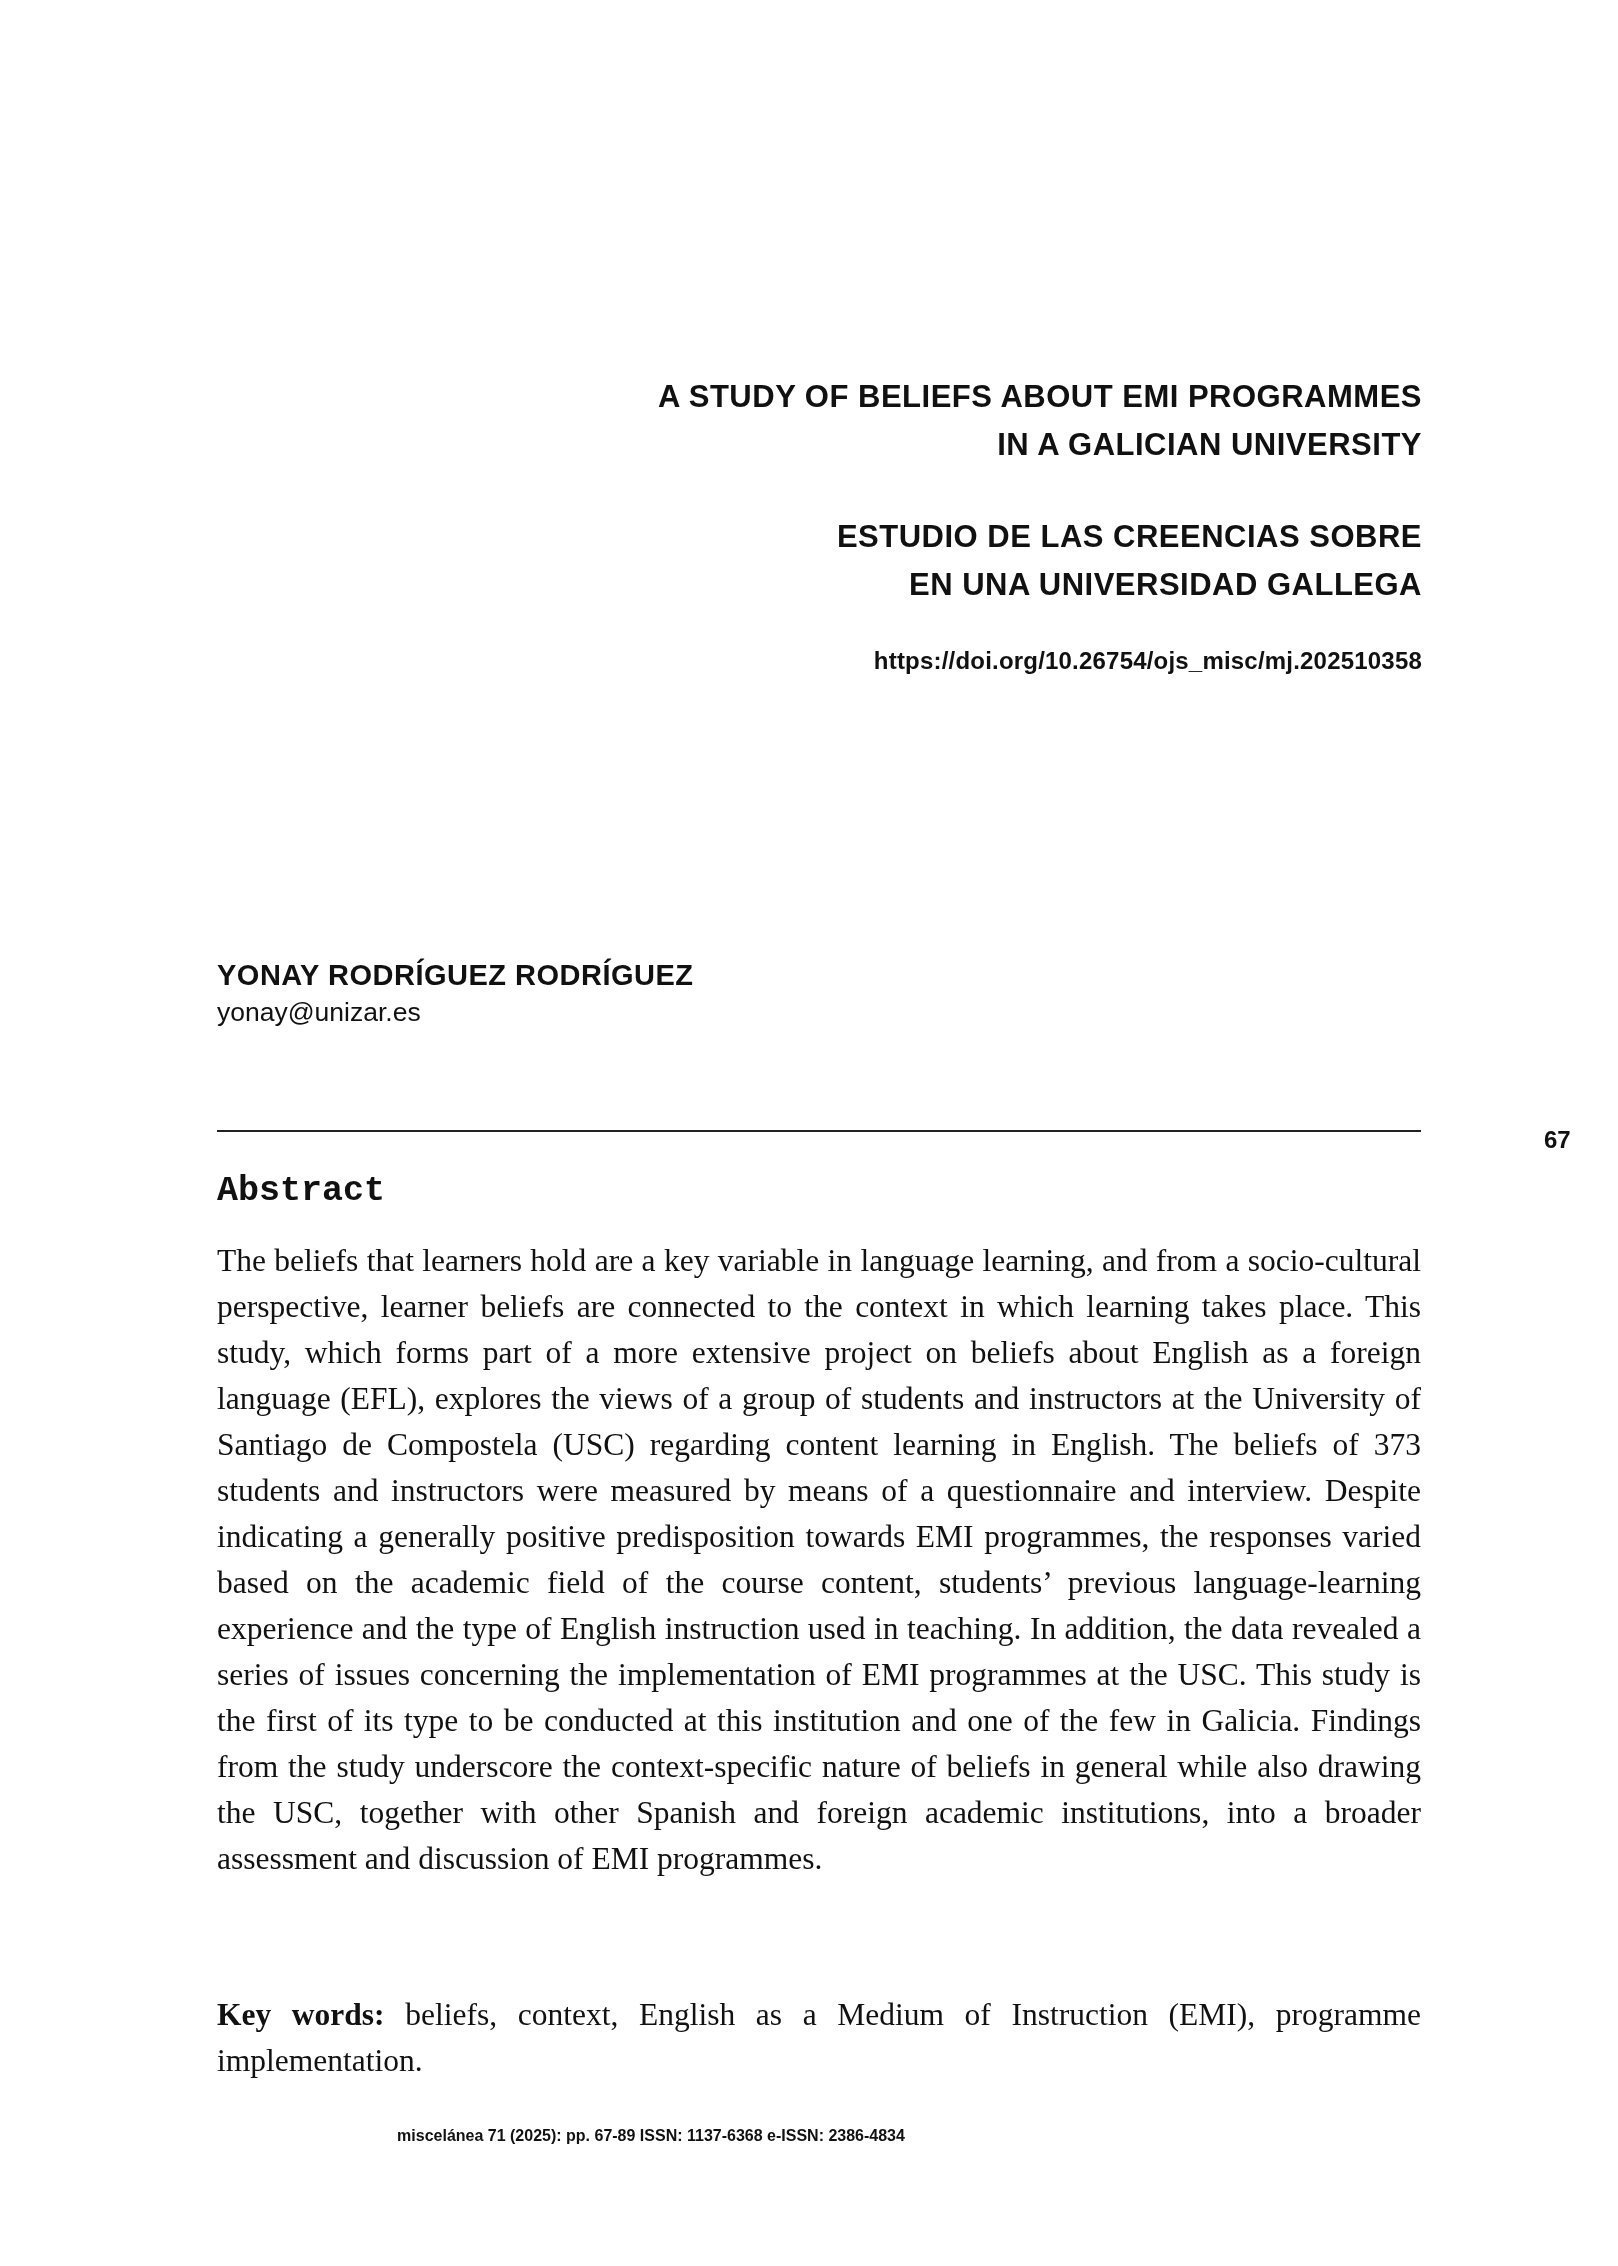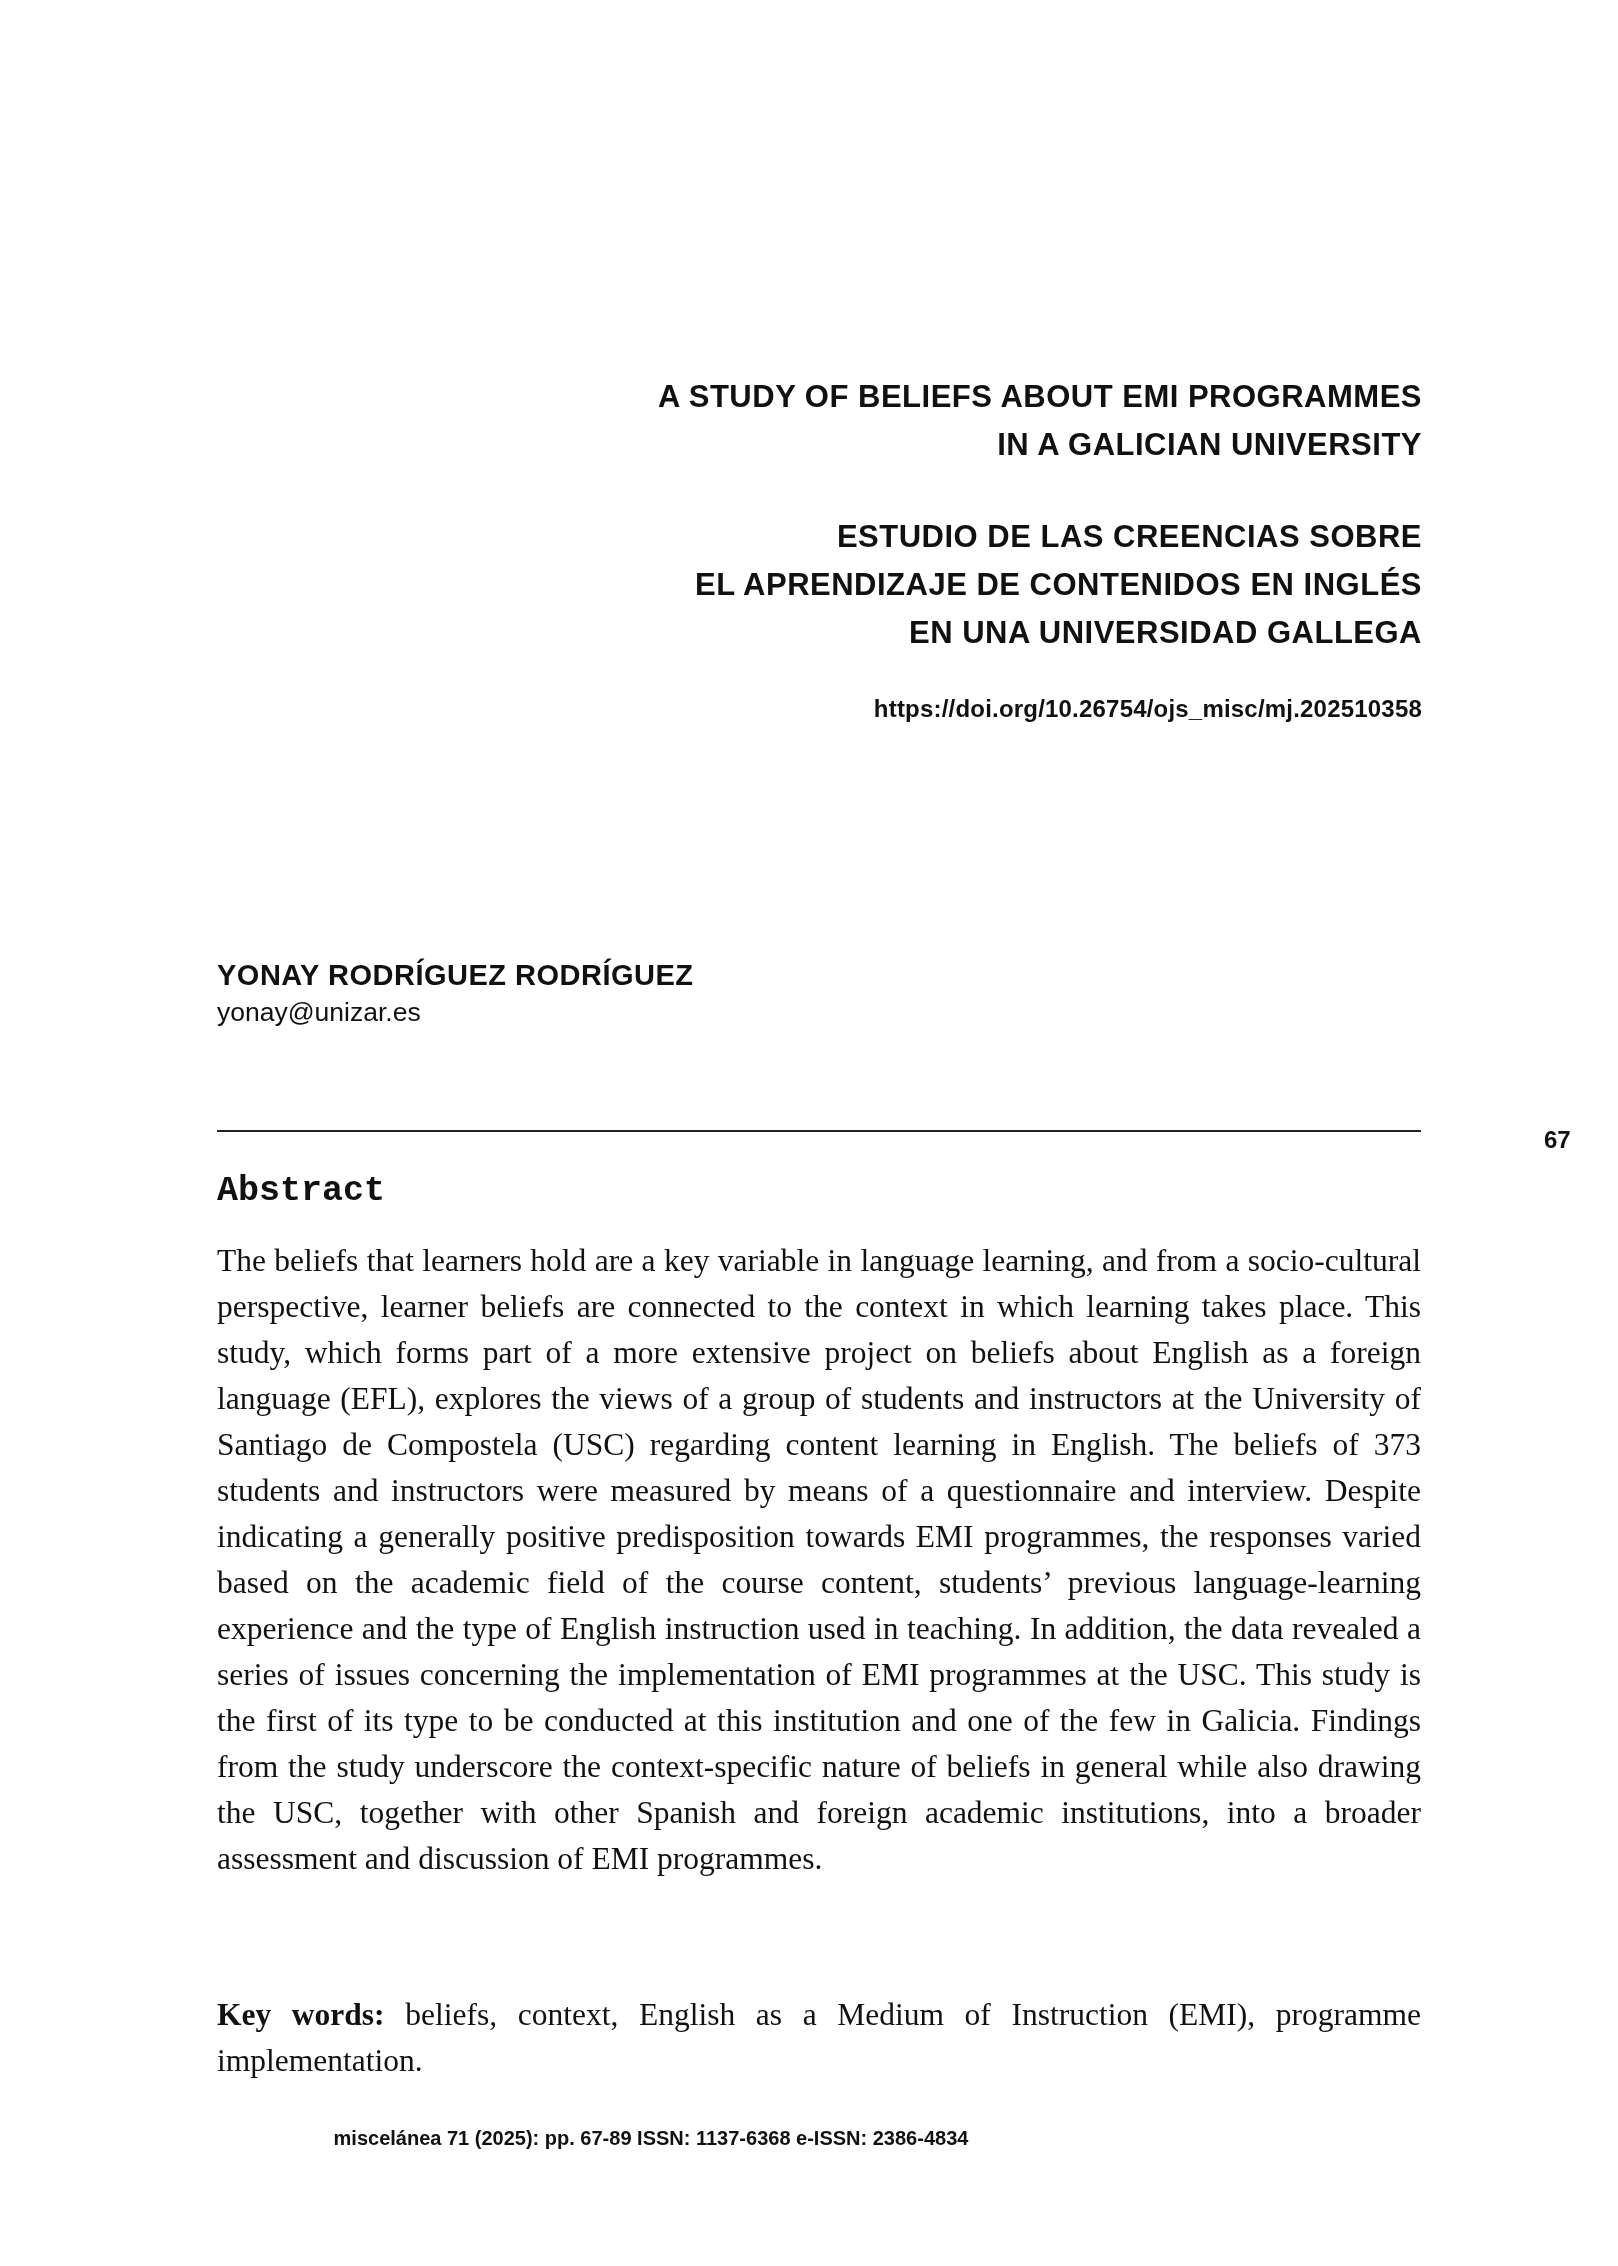--- a/index.html
+++ b/index.html
@@ -17,33 +17,32 @@
 
   .rule { position: absolute; left: 217px; top: 1130px; width: 1204px; height: 1.8px; background: #222; }
   .page-num { position: absolute; left: 1544px; top: 1126px; font-family: "Liberation Sans", sans-serif; font-weight: bold; font-size: 24px; }
 
   .abstract-heading { position: absolute; left: 217px; top: 1171px; font-family: Liberation Mono, monospace; font-weight: bold; font-size: 35px; margin: 0; }
 
   .abstract-body { position: absolute; left: 217px; top: 1238px; width: 1204px; font-family: "Liberation Serif", serif; font-size: 31.5px; line-height: 46px; text-align: justify; margin: 0; }
   .keywords { position: absolute; left: 217px; top: 1992px; width: 1204px; font-family: "Liberation Serif", serif; font-size: 31.5px; line-height: 46px; text-align: justify; margin: 0; }
   .kw-label { font-weight: bold; }
 
-  .footer { position: absolute; left: 0; width: 1302px; top: 2127px; text-align: center; font-family: "Liberation Sans", sans-serif; font-weight: bold; font-size: 20px; box-sizing: border-box; }
+  .footer { position: absolute; left: 0; width: 1302px; top: 2127px; text-align: center; font-family: "Liberation Sans", sans-serif; font-weight: bold; font-size: 16px; box-sizing: border-box; }
 </style>
 </head>
 <body>
 
 <div class="title-block">
   <div class="title">
     <div>A STUDY OF BELIEFS ABOUT EMI PROGRAMMES</div>
     <div>IN A GALICIAN UNIVERSITY</div>
   </div>
   <div class="title title-es">
     <div>ESTUDIO DE LAS CREENCIAS SOBRE</div>
-    <div>EL APRENDIZAJE DE CONTENIDOS EN INGLÉS</div>
     <div>EN UNA UNIVERSIDAD GALLEGA</div>
   </div>
   <div class="doi">https://doi.org/10.26754/ojs_misc/mj.202510358</div>
 </div>
 
 <div class="author-block">
   <div class="author-name">YONAY RODRÍGUEZ RODRÍGUEZ</div>
   <div class="author-line">yonay@unizar.es</div>
 </div>
 

